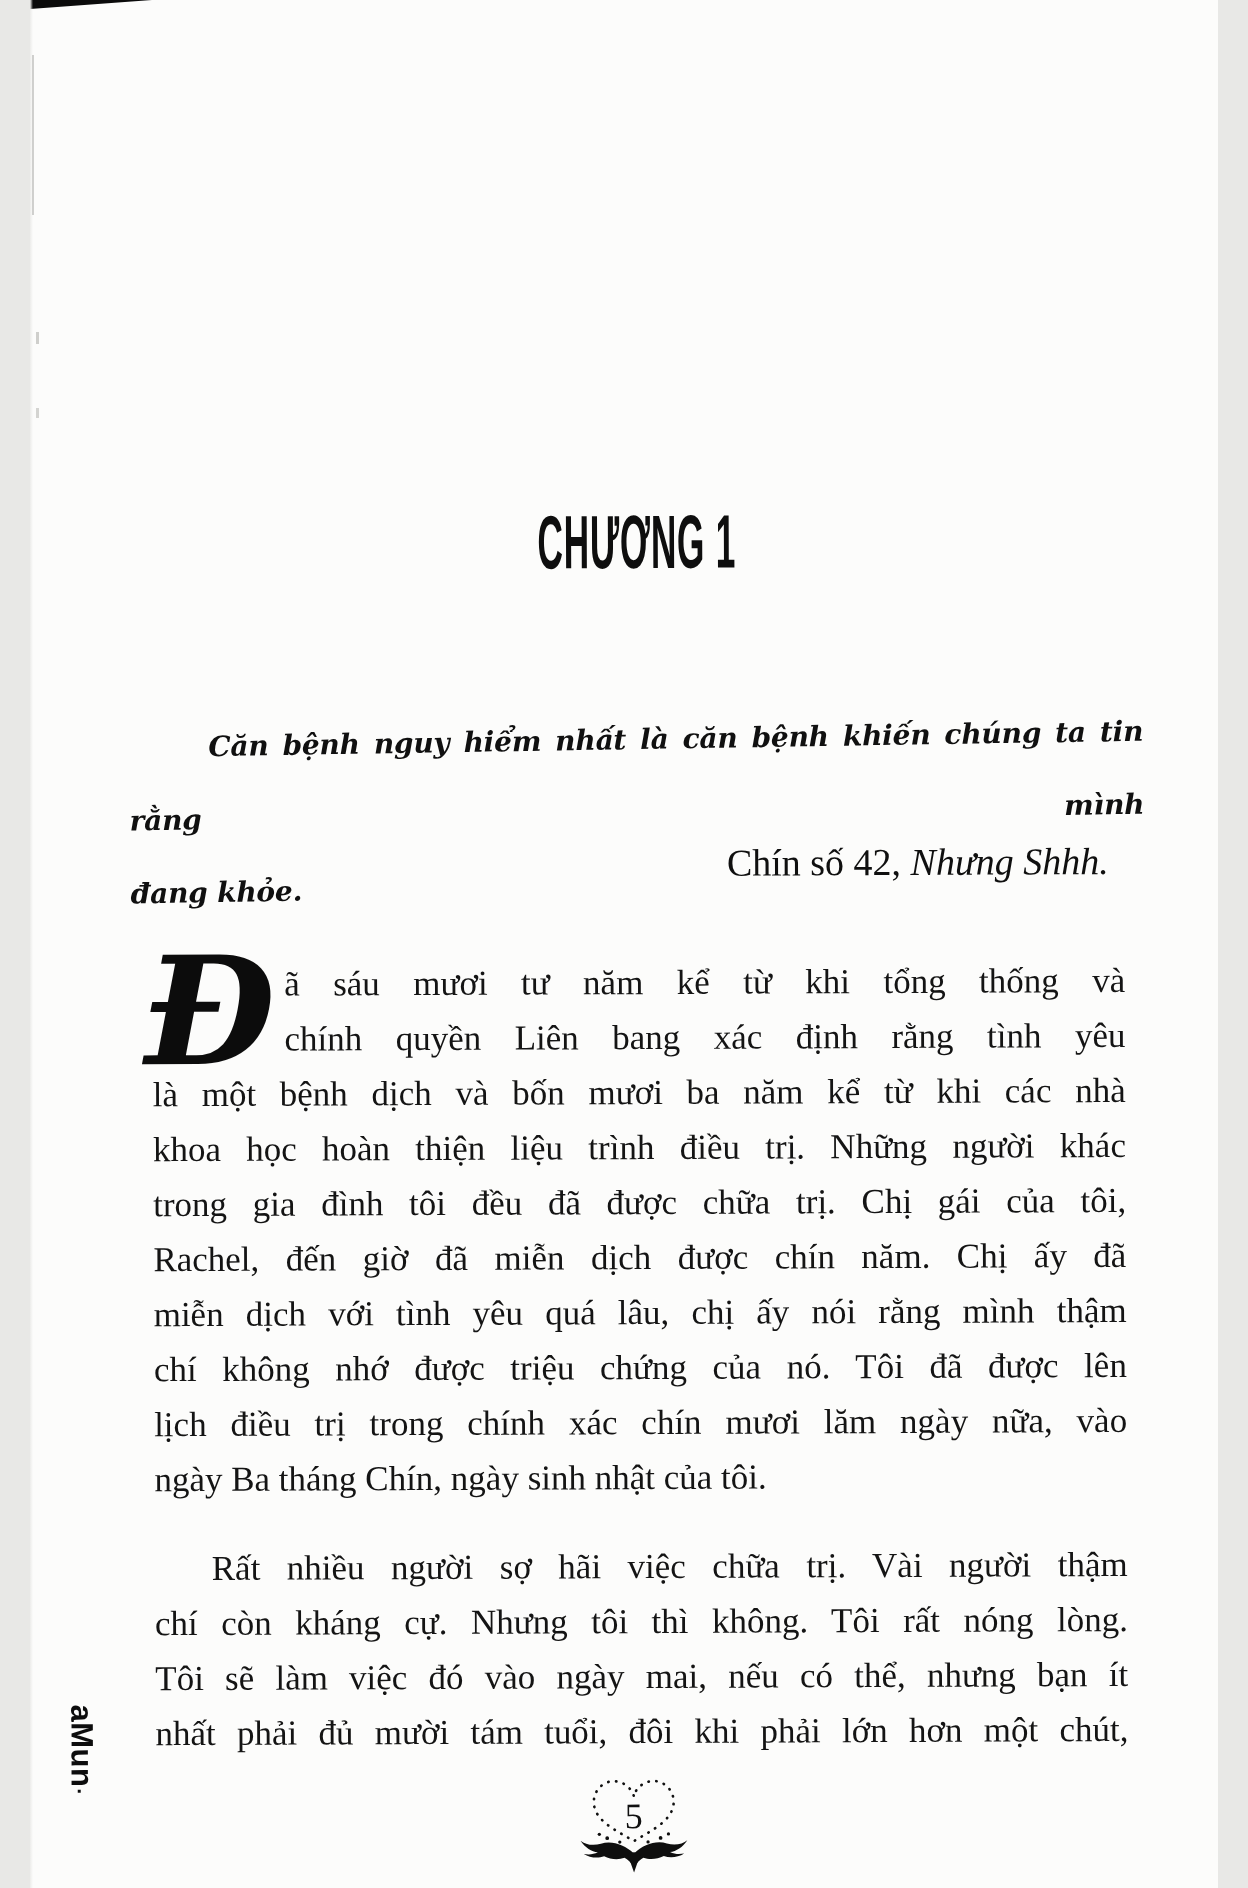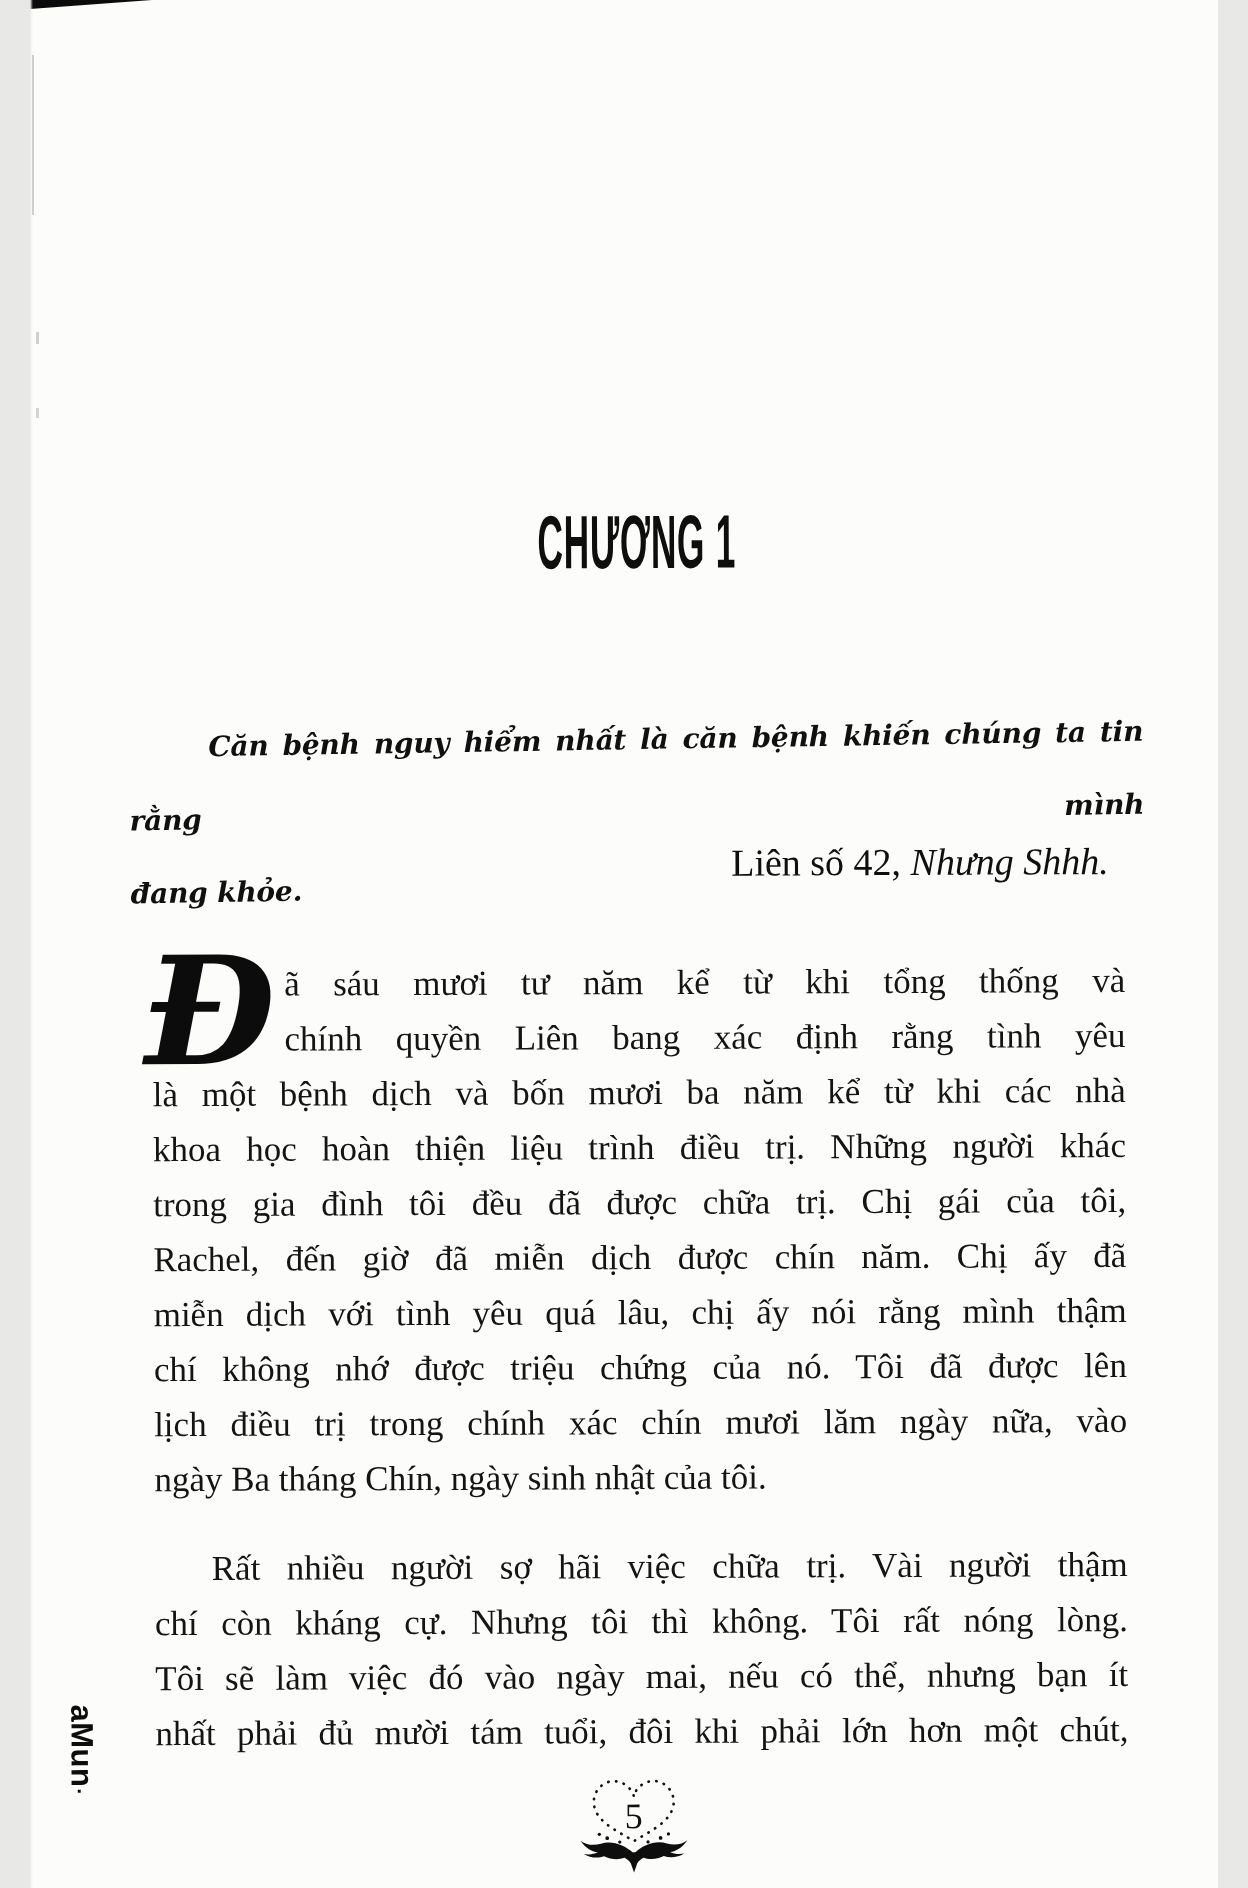--- a/index.html
+++ b/index.html
@@ -102,21 +102,21 @@
   <div class="content">
 
     <h1 class="chapter-title">CHƯƠNG 1</h1>
 
     <div class="epigraph">
       <div class="ep-line1">Căn bệnh nguy hiểm nhất là căn bệnh khiến chúng ta tin rằng mình</div>
       <div class="ep-line2">đang khỏe.</div>
     </div>
 
     <div class="attribution">
-      <span>Liên số 42, </span><span class="it">Nhưng Shhh.</span>
+      <span>Chín số 42, </span><span class="it">Nhưng Shhh.</span>
     </div>
 
     <div class="bodytext">
       <div class="dropcap">Đ</div>
       <div class="bline">ã sáu mươi tư năm kể từ khi tổng thống và</div>
       <div class="bline">chính quyền Liên bang xác định rằng tình yêu</div>
       <div class="bline">là một bệnh dịch và bốn mươi ba năm kể từ khi các nhà</div>
       <div class="bline">khoa học hoàn thiện liệu trình điều trị. Những người khác</div>
       <div class="bline">trong gia đình tôi đều đã được chữa trị. Chị gái của tôi,</div>
       <div class="bline">Rachel, đến giờ đã miễn dịch được chín năm. Chị ấy đã</div>

